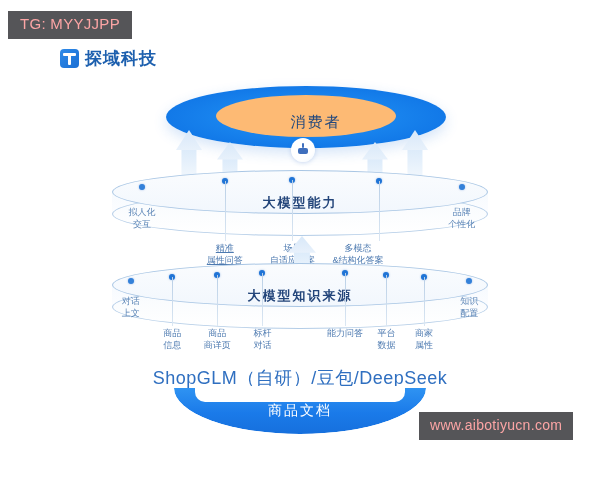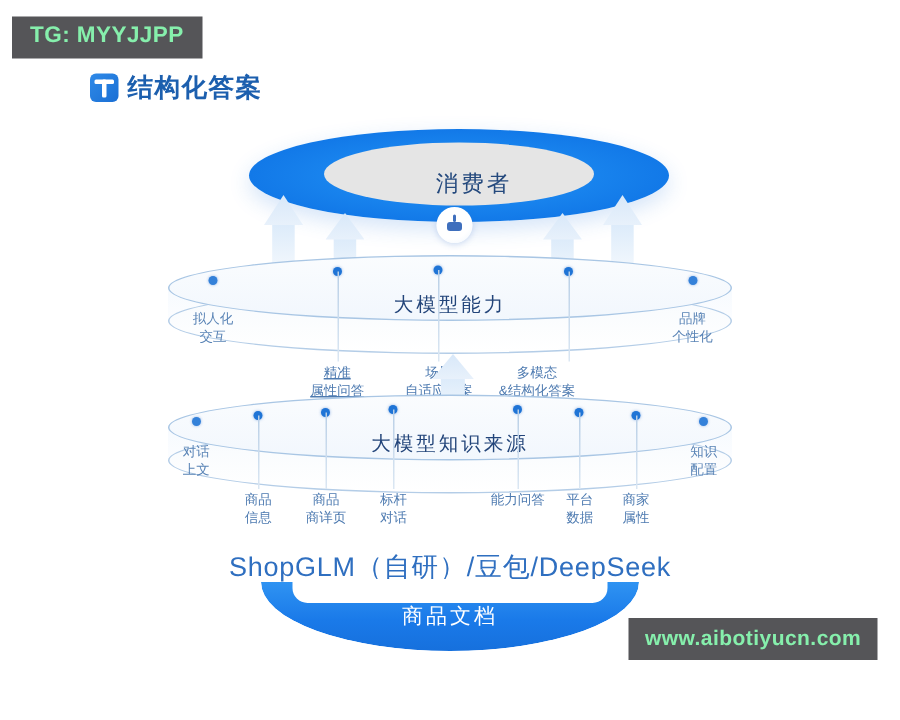--- a/index.html
+++ b/index.html
@@ -12,27 +12,26 @@
     height: 480px;
     position: relative;
     overflow: hidden;
     font-family: "Liberation Sans", "DejaVu Sans", sans-serif;
   }
 
   
   .wm {
     position: absolute;
     background: #555558;
-    color: #86efac;
+    color: #fca5a5;
     font-size: 15px;
     letter-spacing: 0.3px;
     padding: 5px 12px 6px 12px;
     white-space: nowrap;
     line-height: 1.1;
-    font-weight: bold;
   }
   #wm-top { left: 8px; top: 11px; }
   #wm-bottom { left: 419px; top: 412px; font-size: 14px; padding: 6px 11px 7px 11px; }
 
   
   #logo { position: absolute; left: 60px; top: 47px; display: flex; align-items: center; }
   #logo-mark {
     width: 19px; height: 19px;
     background: linear-gradient(135deg,#2f8ae8 0%, #1a6fd4 100%);
     border-radius: 4px;
@@ -66,21 +65,21 @@
     width: 280px; height: 62px;
     border-radius: 50%;
     background: radial-gradient(ellipse at 50% 50%, #ffffff 0 36%, #1a86ef 38.5%, #1279e8 70%, #2f93f2 100%);
     box-shadow: 0 5px 14px rgba(40,120,220,0.20);
   }
   #consumer-inner {
     position: absolute;
     left: 216px; top: 95px;
     width: 180px; height: 42px;
     border-radius: 50%;
-    background: #e5e5e5;
+    background: #fdba74;
     display: flex; align-items: center; justify-content: center;
   }
   #consumer-label {
     font-size: 15px; color: #24497d; letter-spacing: 2px;
     transform: translate(10px, 6px);
   }
 
   
   .up-arrow {
     position: absolute;
@@ -147,21 +146,21 @@
   }
   .disc .bottom-face {
     position: absolute; left: 0; width: 100%;
     border-radius: 50%;
     border: 1px solid #b4cde7;
     box-sizing: border-box;
     background: linear-gradient(180deg, #f7fafd 0%, #ffffff 100%);
   }
   .disc .disc-title {
     position: absolute; width: 100%; text-align: center;
-    font-size: 13px; color: #23457a; letter-spacing: 2px;
+    font-size: 13px; color: #23457a; letter-spacing: 2px; font-weight: bold;
   }
 
   
   #disc-cap { left: 112px; top: 170px; width: 376px; height: 66px; }
   #disc-cap .top-face { height: 44px; }
   #disc-cap .bottom-face { top: 22px; height: 44px; }
   #disc-cap .side { top: 22px; height: 22px; }
   #disc-cap .disc-title { top: 24px; }
 
   
@@ -311,17 +310,17 @@
   <div id="base-bowl">
     <div class="bowl"></div>
     <div class="notch"></div>
     <div id="base-label">商品文档</div>
   </div>
 
 </div>
 
 <div id="logo">
   <div id="logo-mark"></div>
-  <span id="logo-text">结构化答案</span>
+  <span id="logo-text">探域科技</span>
 </div>
 
 <div class="wm" id="wm-top">TG: MYYJJPP</div>
 <div class="wm" id="wm-bottom">www.aibotiyucn.com</div>
 
 </body></html>

